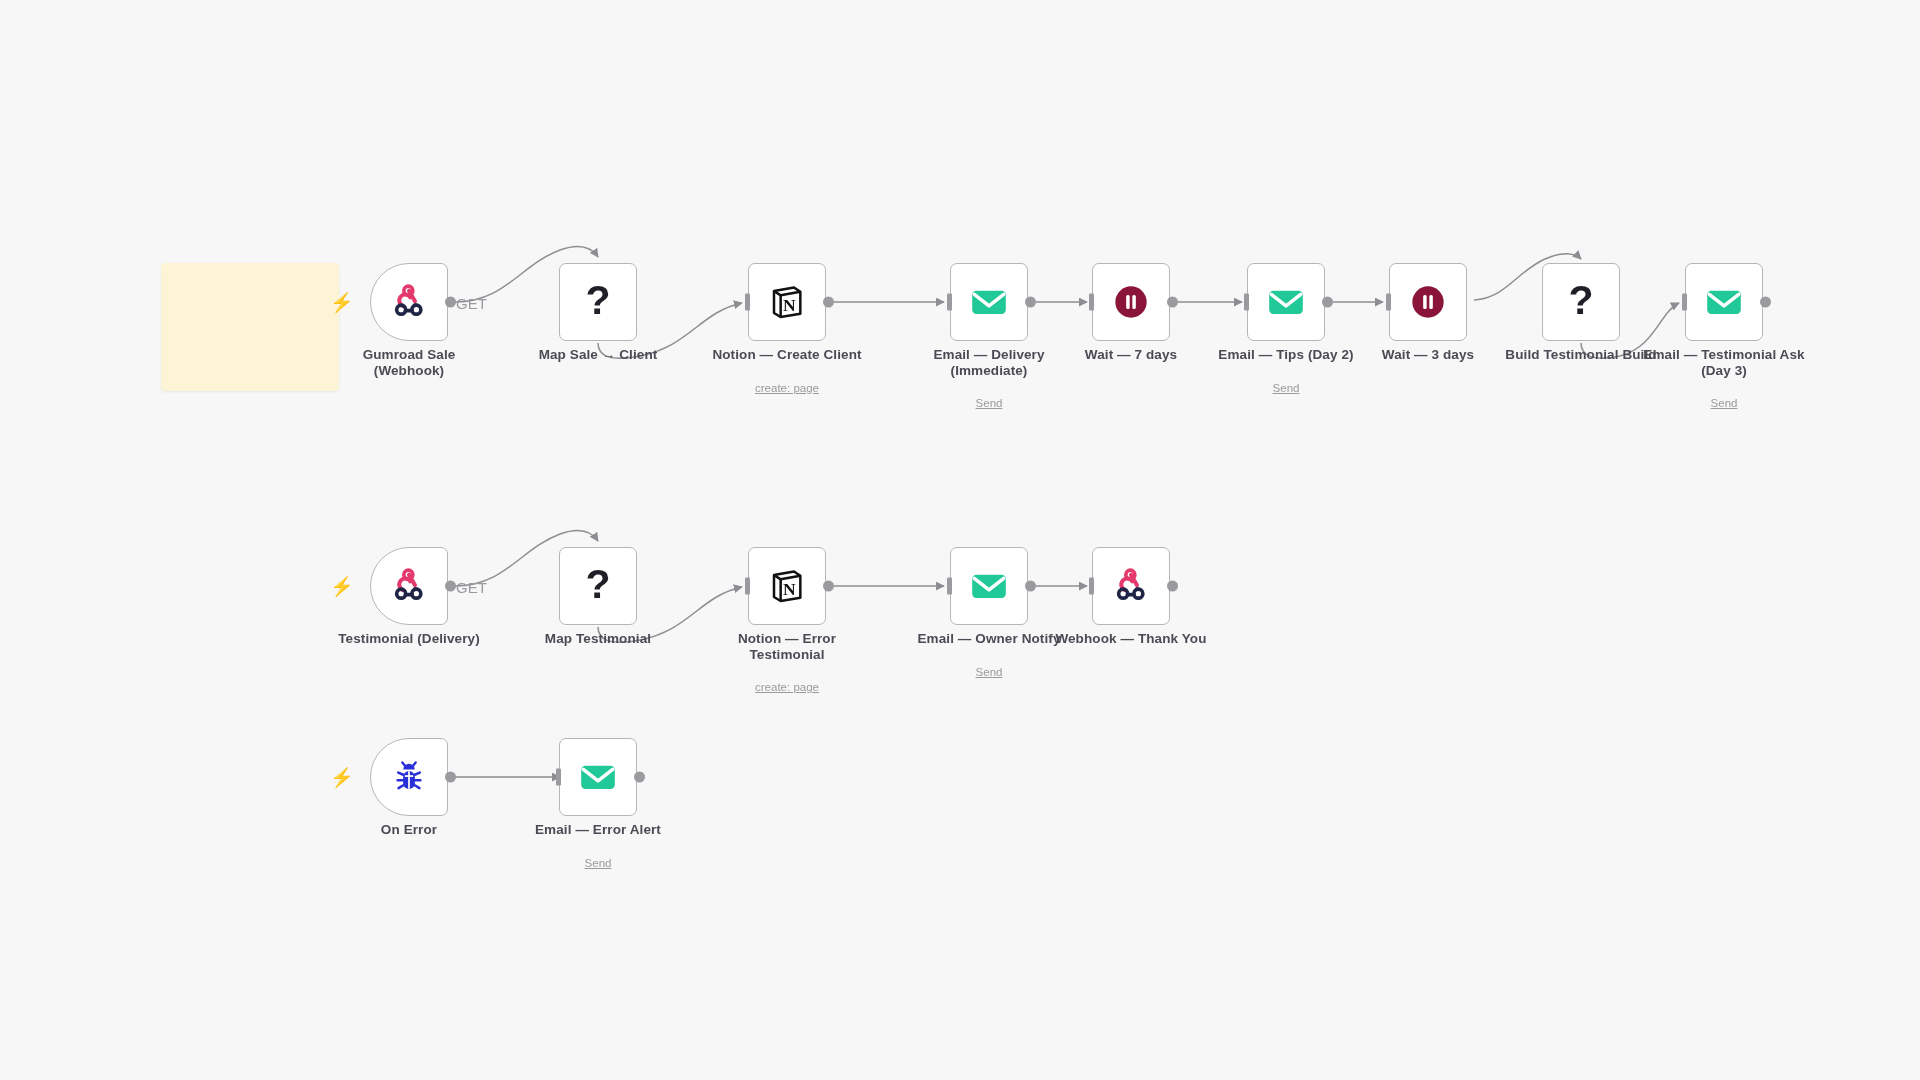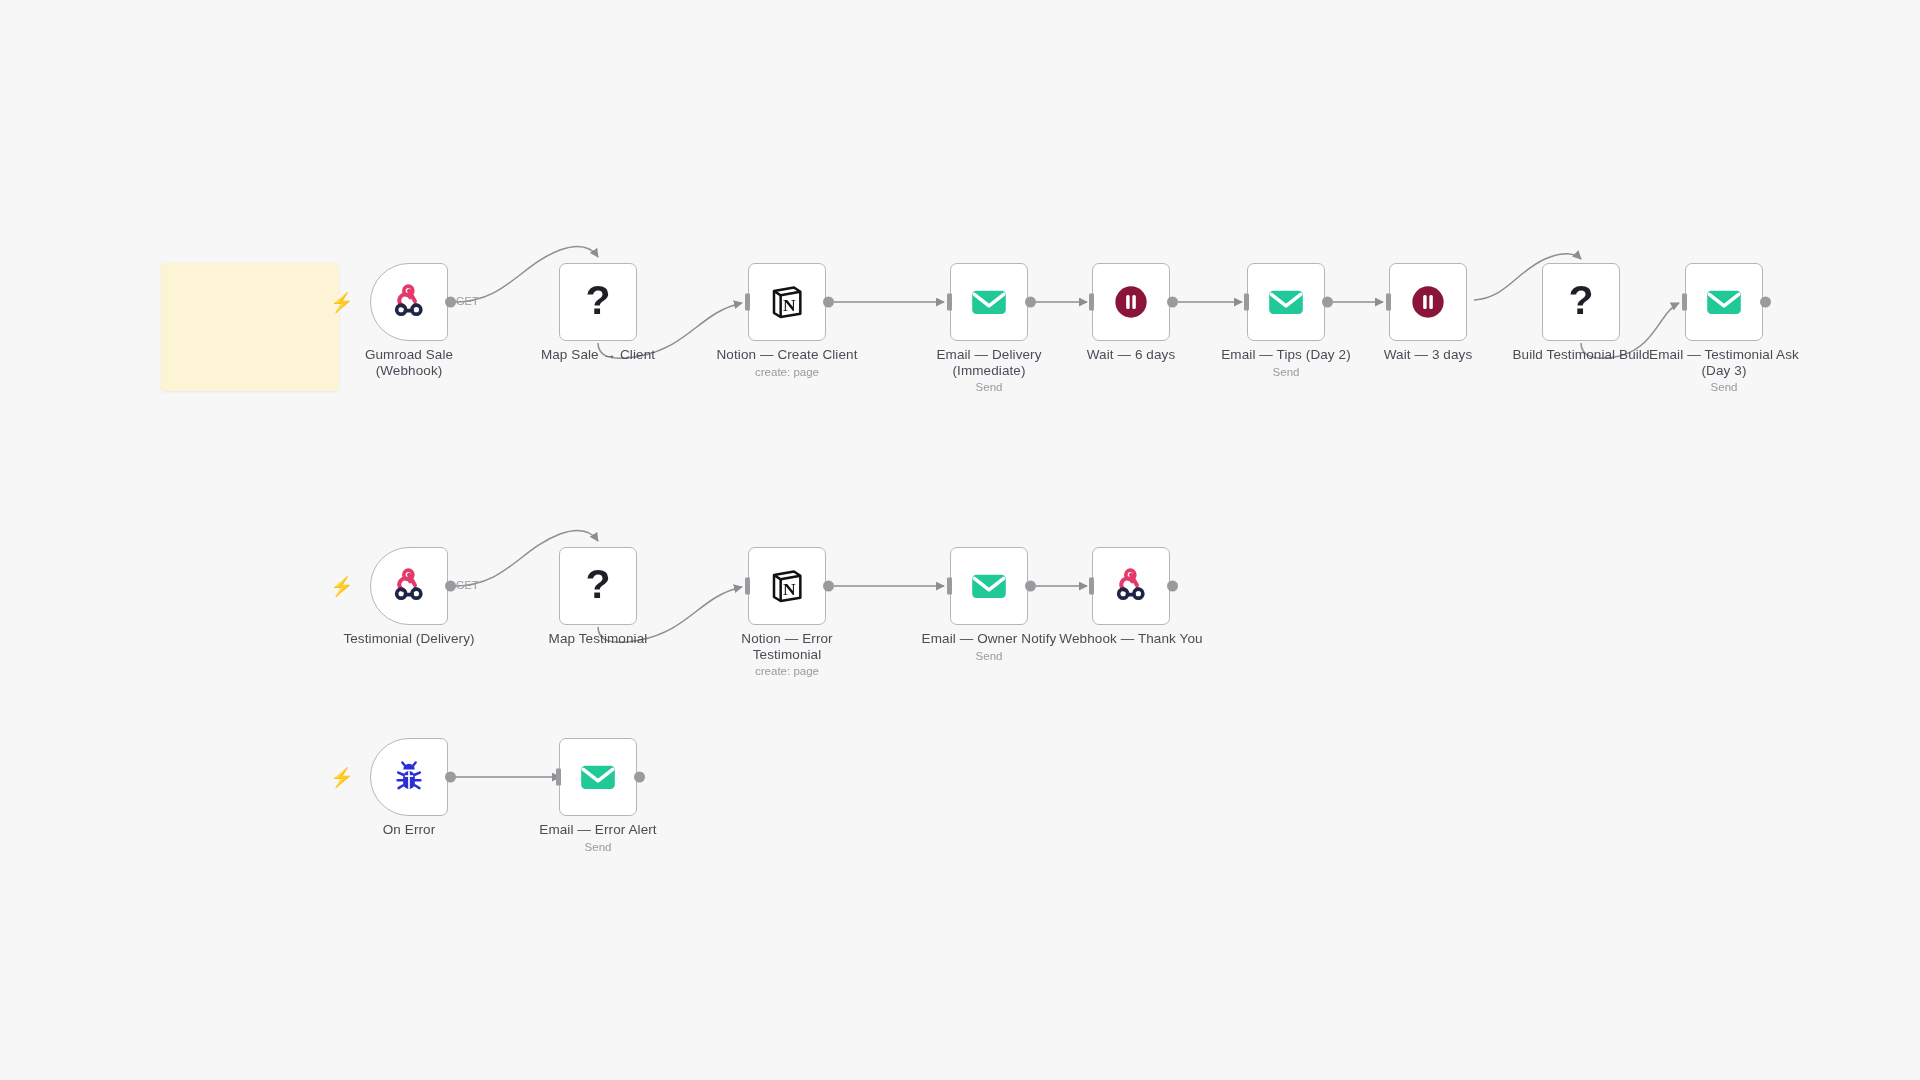--- a/index.html
+++ b/index.html
@@ -51,31 +51,32 @@
     position: absolute;
     top: 84px;
     left: 50%;
     transform: translateX(-50%);
     width: 230px;
     text-align: center;
     pointer-events: none;
   }
   .node-title {
     font-size: 13.5px;
-    font-weight: normal;
+    font-weight: bold;
     color: #4b4b55;
     line-height: 15.6px;
     letter-spacing: 0.1px;
     white-space: pre-line;
   }
   .node-sub {
     font-size: 11.5px;
     color: #9a9a9f;
     line-height: 15px;
-    margin-top: 2px;
+    margin-top: 18px;
+    text-decoration: underline;
   }
   .bolt {
     position: absolute;
     left: -40px; top: 50%;
     transform: translateY(-50%);
     font-size: 19px;
     color: #ff6d5a;
     line-height: 1;
   }
   .qmark {
@@ -99,21 +100,21 @@
     position: absolute;
     left: -4px; top: 50%;
     transform: translateY(-50%);
     width: 5px; height: 17px;
     border-radius: 1px;
     background: #9a9a9f;
     z-index: 5;
   }
   .edge-label {
     position: absolute;
-    font-size: 11px;
+    font-size: 15px;
     color: #9a9a9f;
     z-index: 4;
     white-space: nowrap;
   }
   svg.icon { display: block; }
 </style>
 </head>
 <body>
 
 <div id="canvas">
@@ -223,21 +224,21 @@
     <div class="node-box">
       <span class="port-in"></span>
       <svg class="icon" width="40" height="40" viewBox="0 0 24 24">
         <circle cx="12" cy="12" r="9.4" fill="#8a1538"></circle>
         <rect x="9.1" y="7.8" width="2.1" height="8.4" rx="0.9" fill="#ffffff"></rect>
         <rect x="12.8" y="7.8" width="2.1" height="8.4" rx="0.9" fill="#ffffff"></rect>
       </svg>
       <span class="port-out"></span>
     </div>
     <div class="node-labels">
-      <div class="node-title">Wait — 6 days</div>
+      <div class="node-title">Wait — 7 days</div>
       <div class="node-sub"></div>
     </div>
   </div>
 
   <div class="node" style="left:1247px; top:263px;">
     <div class="node-box">
       <span class="port-in"></span>
       <svg class="icon" width="42" height="42" viewBox="0 0 24 24">
         <rect x="2.4" y="5.6" width="19.2" height="13.2" rx="2.4" fill="#20c997"></rect>
         <path d="M3.6 7.6 L12 14.2 L20.4 7.6" fill="none" stroke="#ffffff" stroke-width="2" stroke-linecap="round" stroke-linejoin="round"></path>

